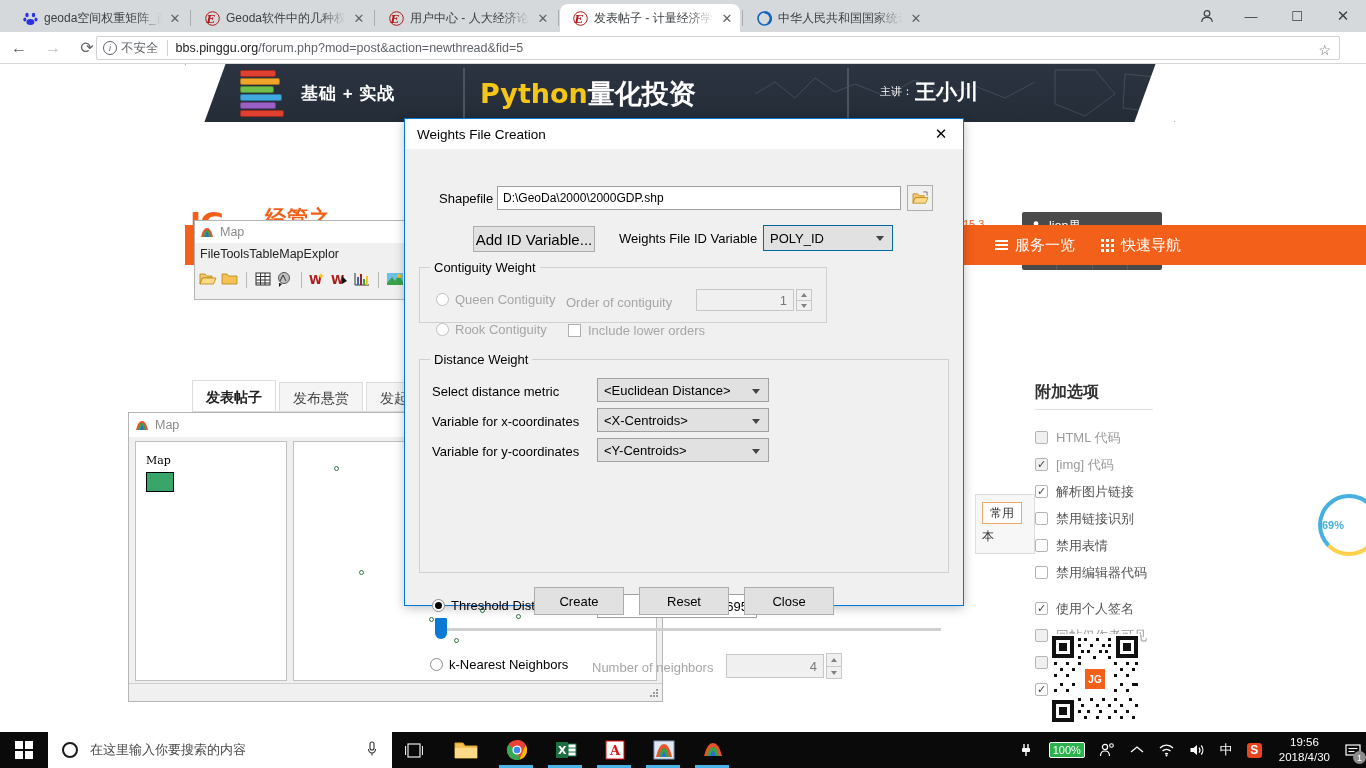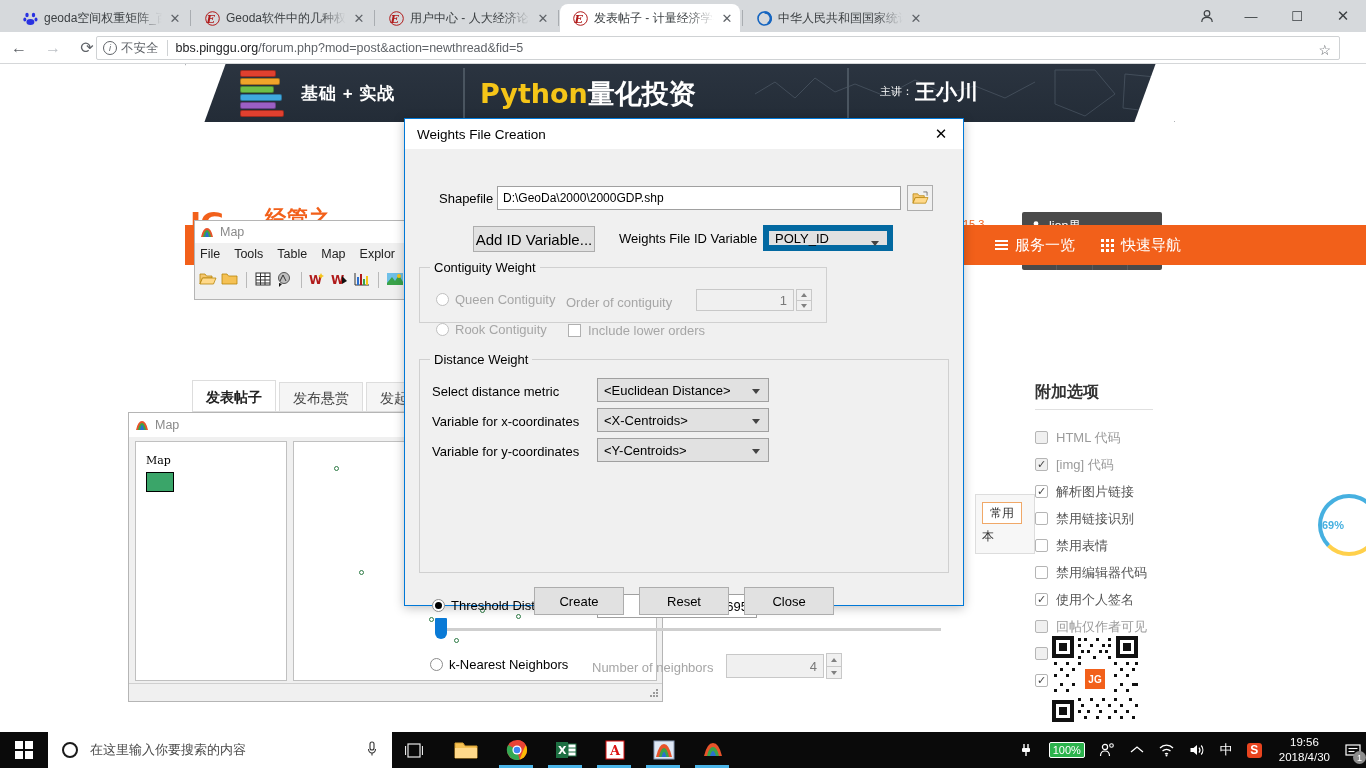--- a/index.html
+++ b/index.html
@@ -212,21 +212,21 @@
 
   
   .side-title {
     position: absolute; left: 1035px; top: 318px; font-size: 16px; font-weight: bold; color: #333;
   }
   .side-rule { position: absolute; left: 1035px; top: 345px; width: 118px; height: 1px; background: #e0e0e0; }
   .opt-list { position: absolute; left: 1035px; top: 360px; width: 150px; }
   .opt {
     display: flex; align-items: center; height: 27px; font-size: 13px; color: #555;
   }
-  .opt.gap { }
+  .opt.gap { margin-top: 9px; }
   .cbx {
     width: 13px; height: 13px; border: 1px solid #b5b5b5; background: #fff; margin-right: 8px;
     display: inline-flex; align-items: center; justify-content: center; flex: 0 0 13px;
     border-radius: 2px;
   }
   .cbx.checked::after {
     content: "✓"; font-size: 11px; color: #444; line-height: 1;
   }
   .cbx.dimmed { background: #f0f0f0; }
 
@@ -255,21 +255,21 @@
   }
   .geoda-title {
     height: 22px; background: #fff; display: flex; align-items: center; padding-left: 5px;
     font-size: 12.5px; color: #8a8a8a;
   }
   .geoda-ico {
     width: 14px; height: 13px; margin-right: 6px; position: relative; flex: 0 0 14px;
   }
   .geoda-menu {
     height: 22px; background: #f0f0f0; display: flex; align-items: center;
-    font-size: 12.5px; color: #222; padding-left: 5px; gap: 14px;
+    font-size: 12.5px; color: #222; padding-left: 5px; 
   }
   .geoda-tools {
     height: 30px; background: #f0f0f0; display: flex; align-items: center; padding-left: 4px; gap: 4px;
   }
   .tbi { width: 18px; height: 18px; position: relative; flex: 0 0 18px; }
   .tb-sep { width: 1px; height: 16px; background: #b9b9b9; margin: 0 3px; }
 
   .map-win {
     position: absolute; left: 128px; top: 412px; width: 535px; height: 290px;
     background: #f0f0f0; border: 1px solid #b5b5b5;
@@ -317,21 +317,21 @@
     background: #f0f0f0; border: 1px solid #adadad; display:flex;align-items:center;justify-content:center;
   }
   .btn-addid {
     position: absolute; left: 68px; top: 77px; width: 122px; height: 26px;
     background: #e1e1e1; border: 1px solid #adadad; font-size: 15px; color: #000;
     display: flex; align-items: center; justify-content: center;
   }
   .lbl-wfidv { position: absolute; left: 214px; top: 82px; font-size: 13px; color: #000; }
   .sel-polyid {
     position: absolute; left: 358px; top: 76px; width: 130px; height: 26px;
-    background: #e1e1e1; border: 6px solid #0369a1; font-size: 13px; color: #000;
+    background: #e1e1e1; border: 1px solid #0369a1; font-size: 13px; color: #000;
     display: flex; align-items: center; padding-left: 6px;
   }
   .sel-arrow {
     position: absolute; right: 8px; top: 10px; width: 0; height: 0;
     border-left: 4px solid transparent; border-right: 4px solid transparent; border-top: 5px solid #444;
   }
 
   .grp { position: absolute; border: 1px solid #d0d0d0; }
   .grp-legend {
     position: absolute; top: -8px; left: 10px; background: #f0f0f0; padding: 0 4px;

